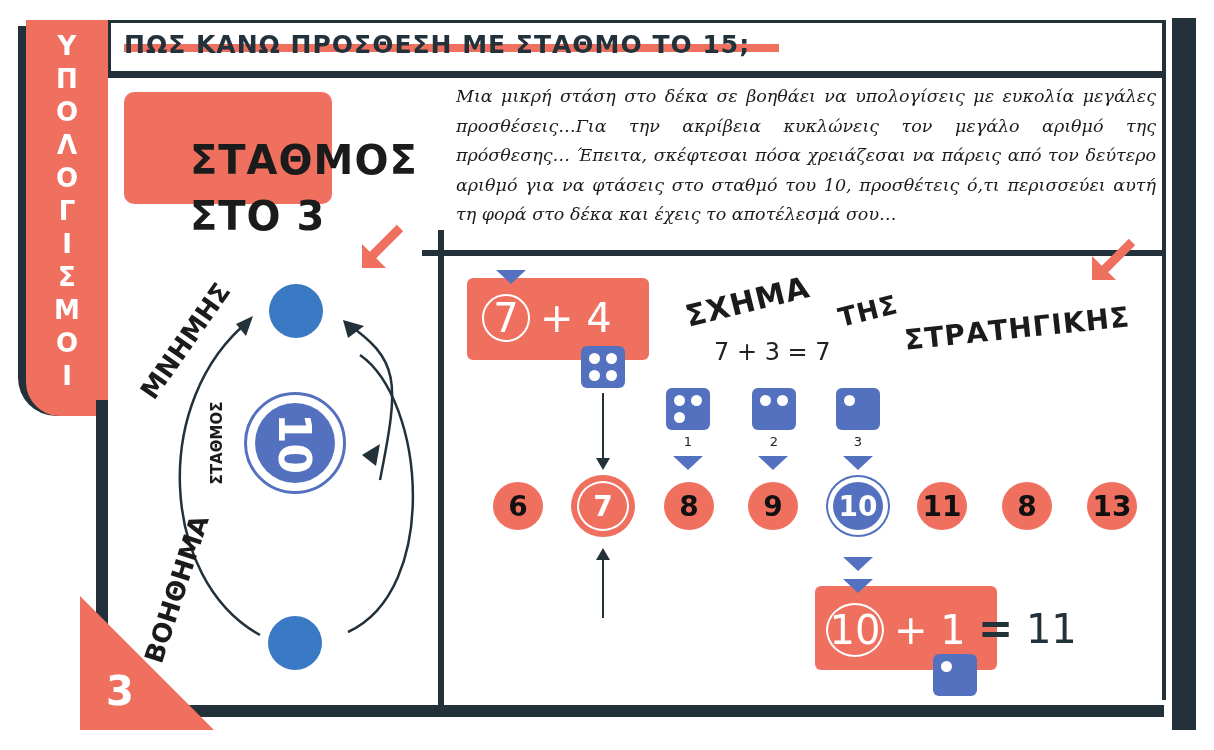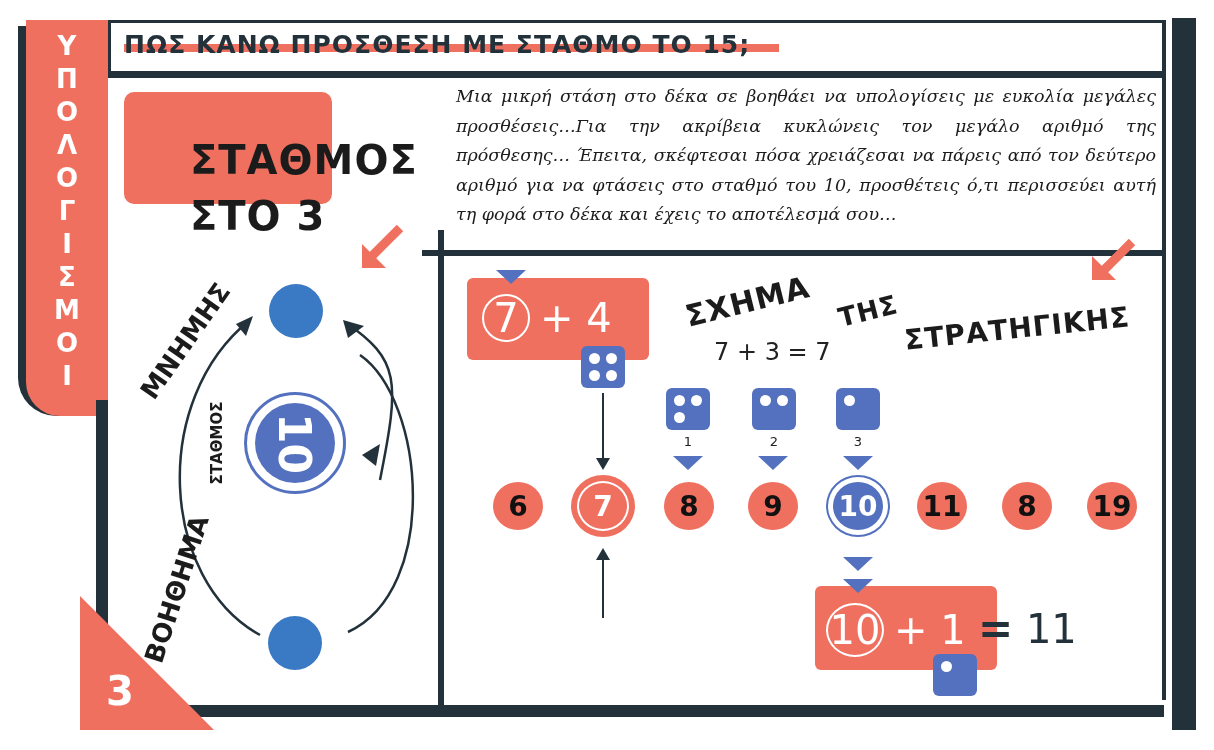--- a/index.html
+++ b/index.html
@@ -179,21 +179,21 @@
 <div class="num-ball" id="ball-7" style="left:571px">
     <span class="inner">7</span>
   </div>
 <div class="num-ball" style="left:664px">8</div>
 <div class="num-ball" style="left:748px">9</div>
 <div class="num-ball" id="ball-10" style="left:826px">
     <span class="inner">10</span>
   </div>
 <div class="num-ball" style="left:917px">11</div>
 <div class="num-ball" style="left:1002px">8</div>
-<div class="num-ball" style="left:1087px">19</div>
+<div class="num-ball" style="left:1087px">13</div>
 
 <div class="abs tri-down" style="left:843px;top:557px"></div>
 <div class="abs" id="res-box"></div>
 <div class="abs tri-down" style="left:843px;top:579px"></div>
 <div class="abs" id="res-text">
   <span class="ring-num" style="width:58px;height:54px">10</span>
   <span>+ 1</span>
 </div>
 <div class="abs" id="res-eq">
   <b>=</b>

